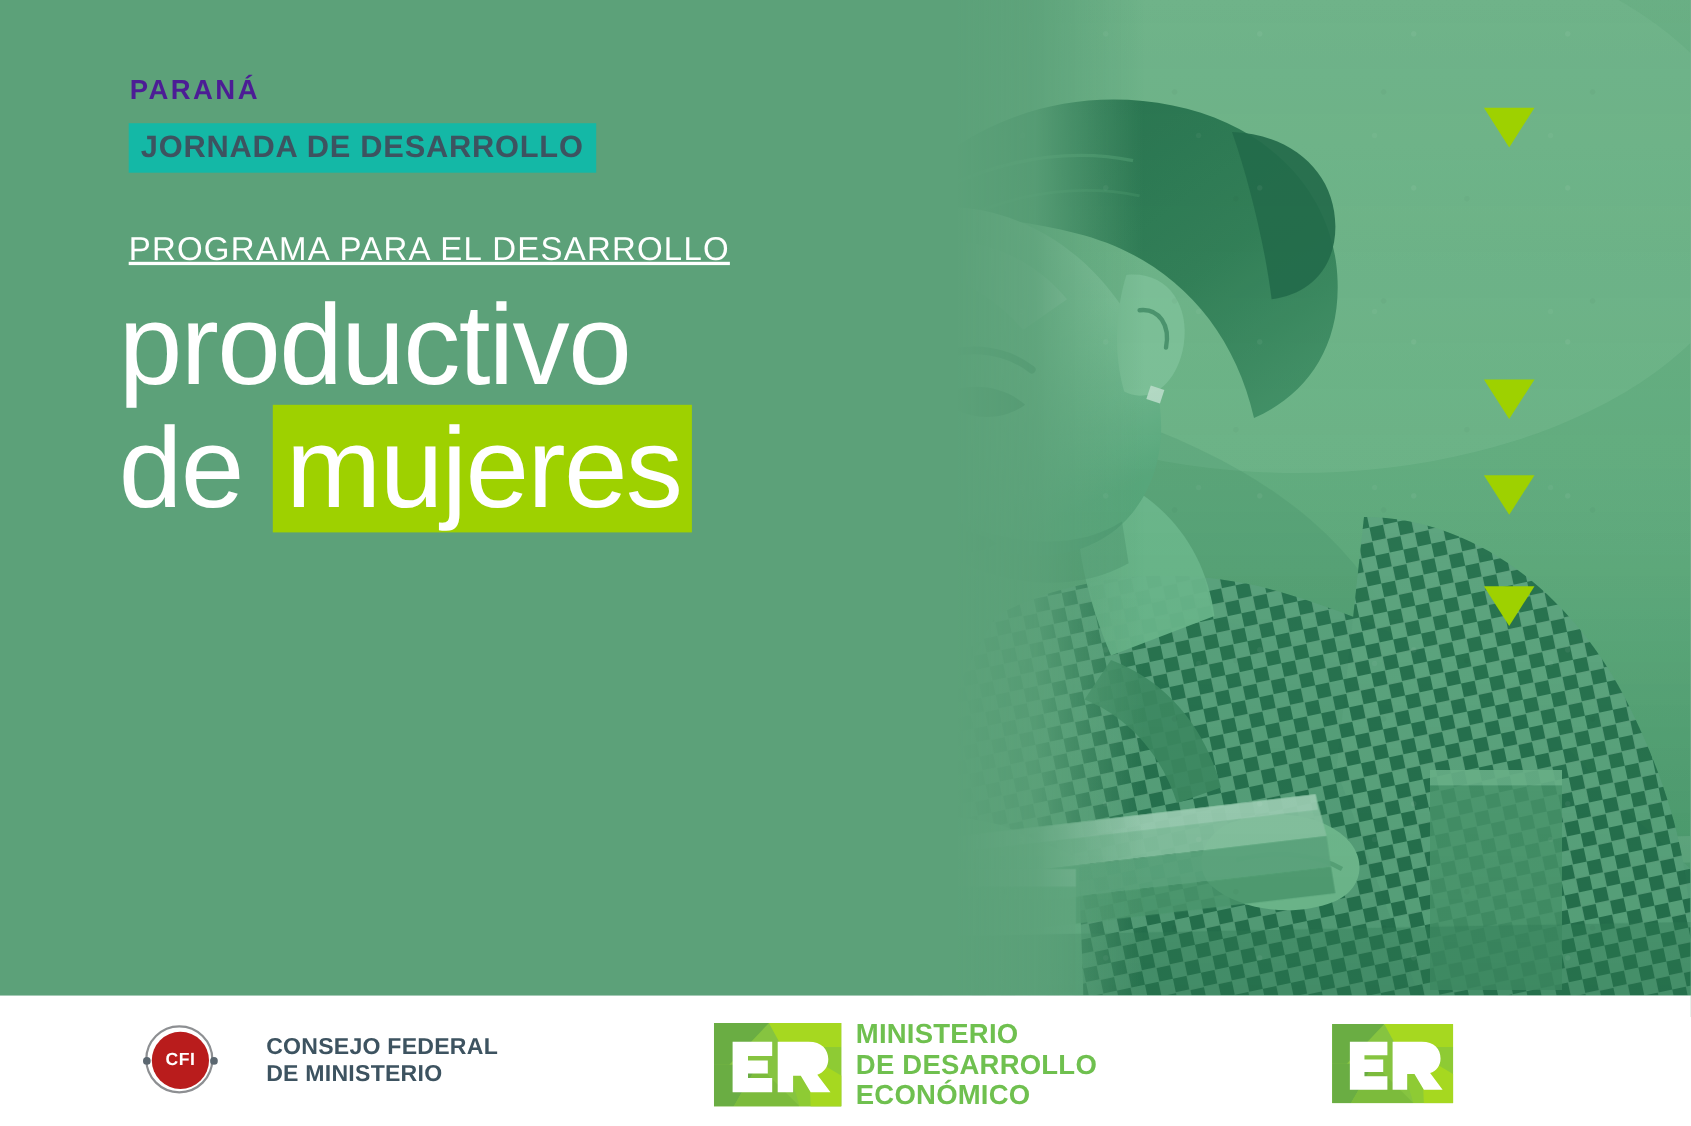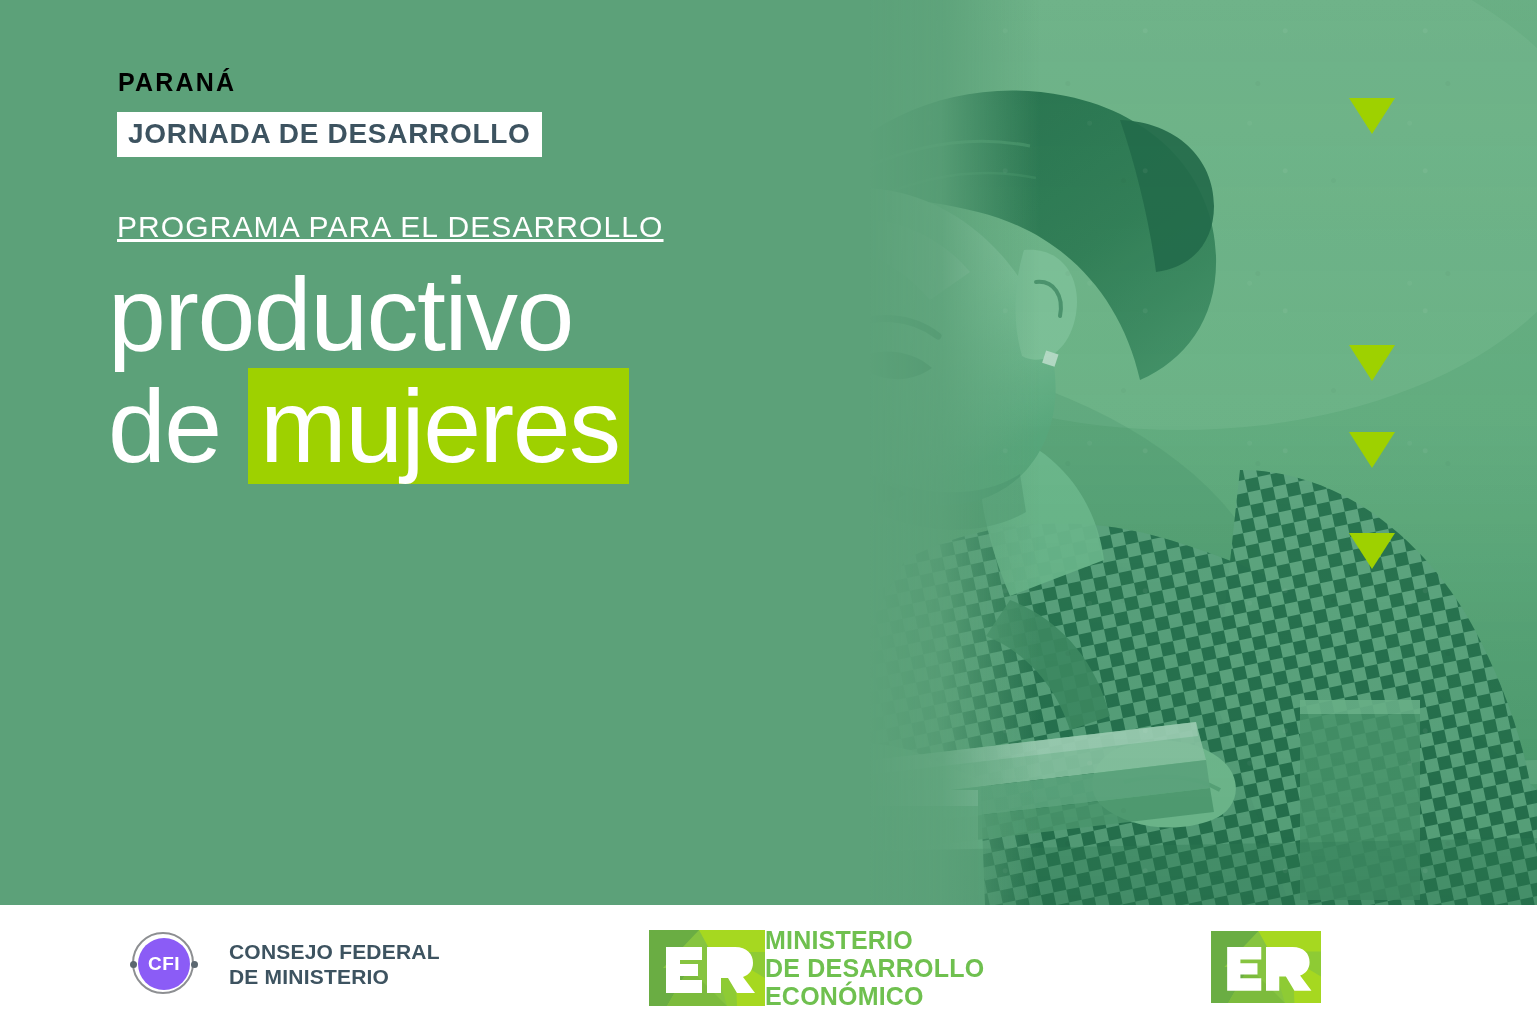--- a/index.html
+++ b/index.html
@@ -89,31 +89,31 @@
     border-right: 23px solid transparent;
     border-top-style: solid;
     border-top-width: 36px;
   }
 
   
   .kicker {
     position: absolute;
     left: 118px;
     top: 70px;
-    color: #000000;
+    color: #4c1d95;
     font-size: 25px;
     font-weight: bold;
     letter-spacing: 2.2px;
     line-height: 1;
   }
 
   .boxline {
     position: absolute;
     left: 117px;
-    background: #ffffff;
+    background: #14b8a6;
     color: #3d5360;
     font-size: 28px;
     font-weight: bold;
     letter-spacing: 0.7px;
     line-height: 1;
     padding: 8px 11px 9px 11px;
     white-space: nowrap;
     box-sizing: border-box;
   }
   .boxline.l1 { top: 112px; }
@@ -159,41 +159,42 @@
     top: 905px;
     width: 1537px;
     height: 119px;
     background: #ffffff;
   }
 
   .logo-slot {
     position: absolute;
     display: flex;
     align-items: center;
+    gap: 13px;
     padding-left: 45px;
   }
   .logo-cfi   { left: 86px;   top: 26px; }
   .logo-min   { left: 604px;  top: 21px; }
   .logo-gob   { left: 1165px; top: 26px; }
 
   .cfi-mark { position: relative; width: 66px; height: 66px; flex: 0 0 66px; }
   .cfi-ring {
     position: absolute; left: 1px; top: 1px;
     width: 62px; height: 62px;
     border: 2px solid #8d8f92;
     border-radius: 50%;
     box-sizing: border-box;
   }
   .cfi-disc {
     position: absolute; left: 7px; top: 7px;
     width: 52px; height: 52px;
-    background: #8b5cf6;
+    background: #b91c1c;
     border-radius: 50%;
     color: #ffffff;
-    font-size: 19px;
+    font-size: 16px;
     font-weight: bold;
     letter-spacing: .5px;
     display: flex; align-items: center; justify-content: center;
   }
   .cfi-dot {
     position: absolute; top: 30px;
     width: 7px; height: 7px;
     background: #5b6770;
     border-radius: 50%;
   }

